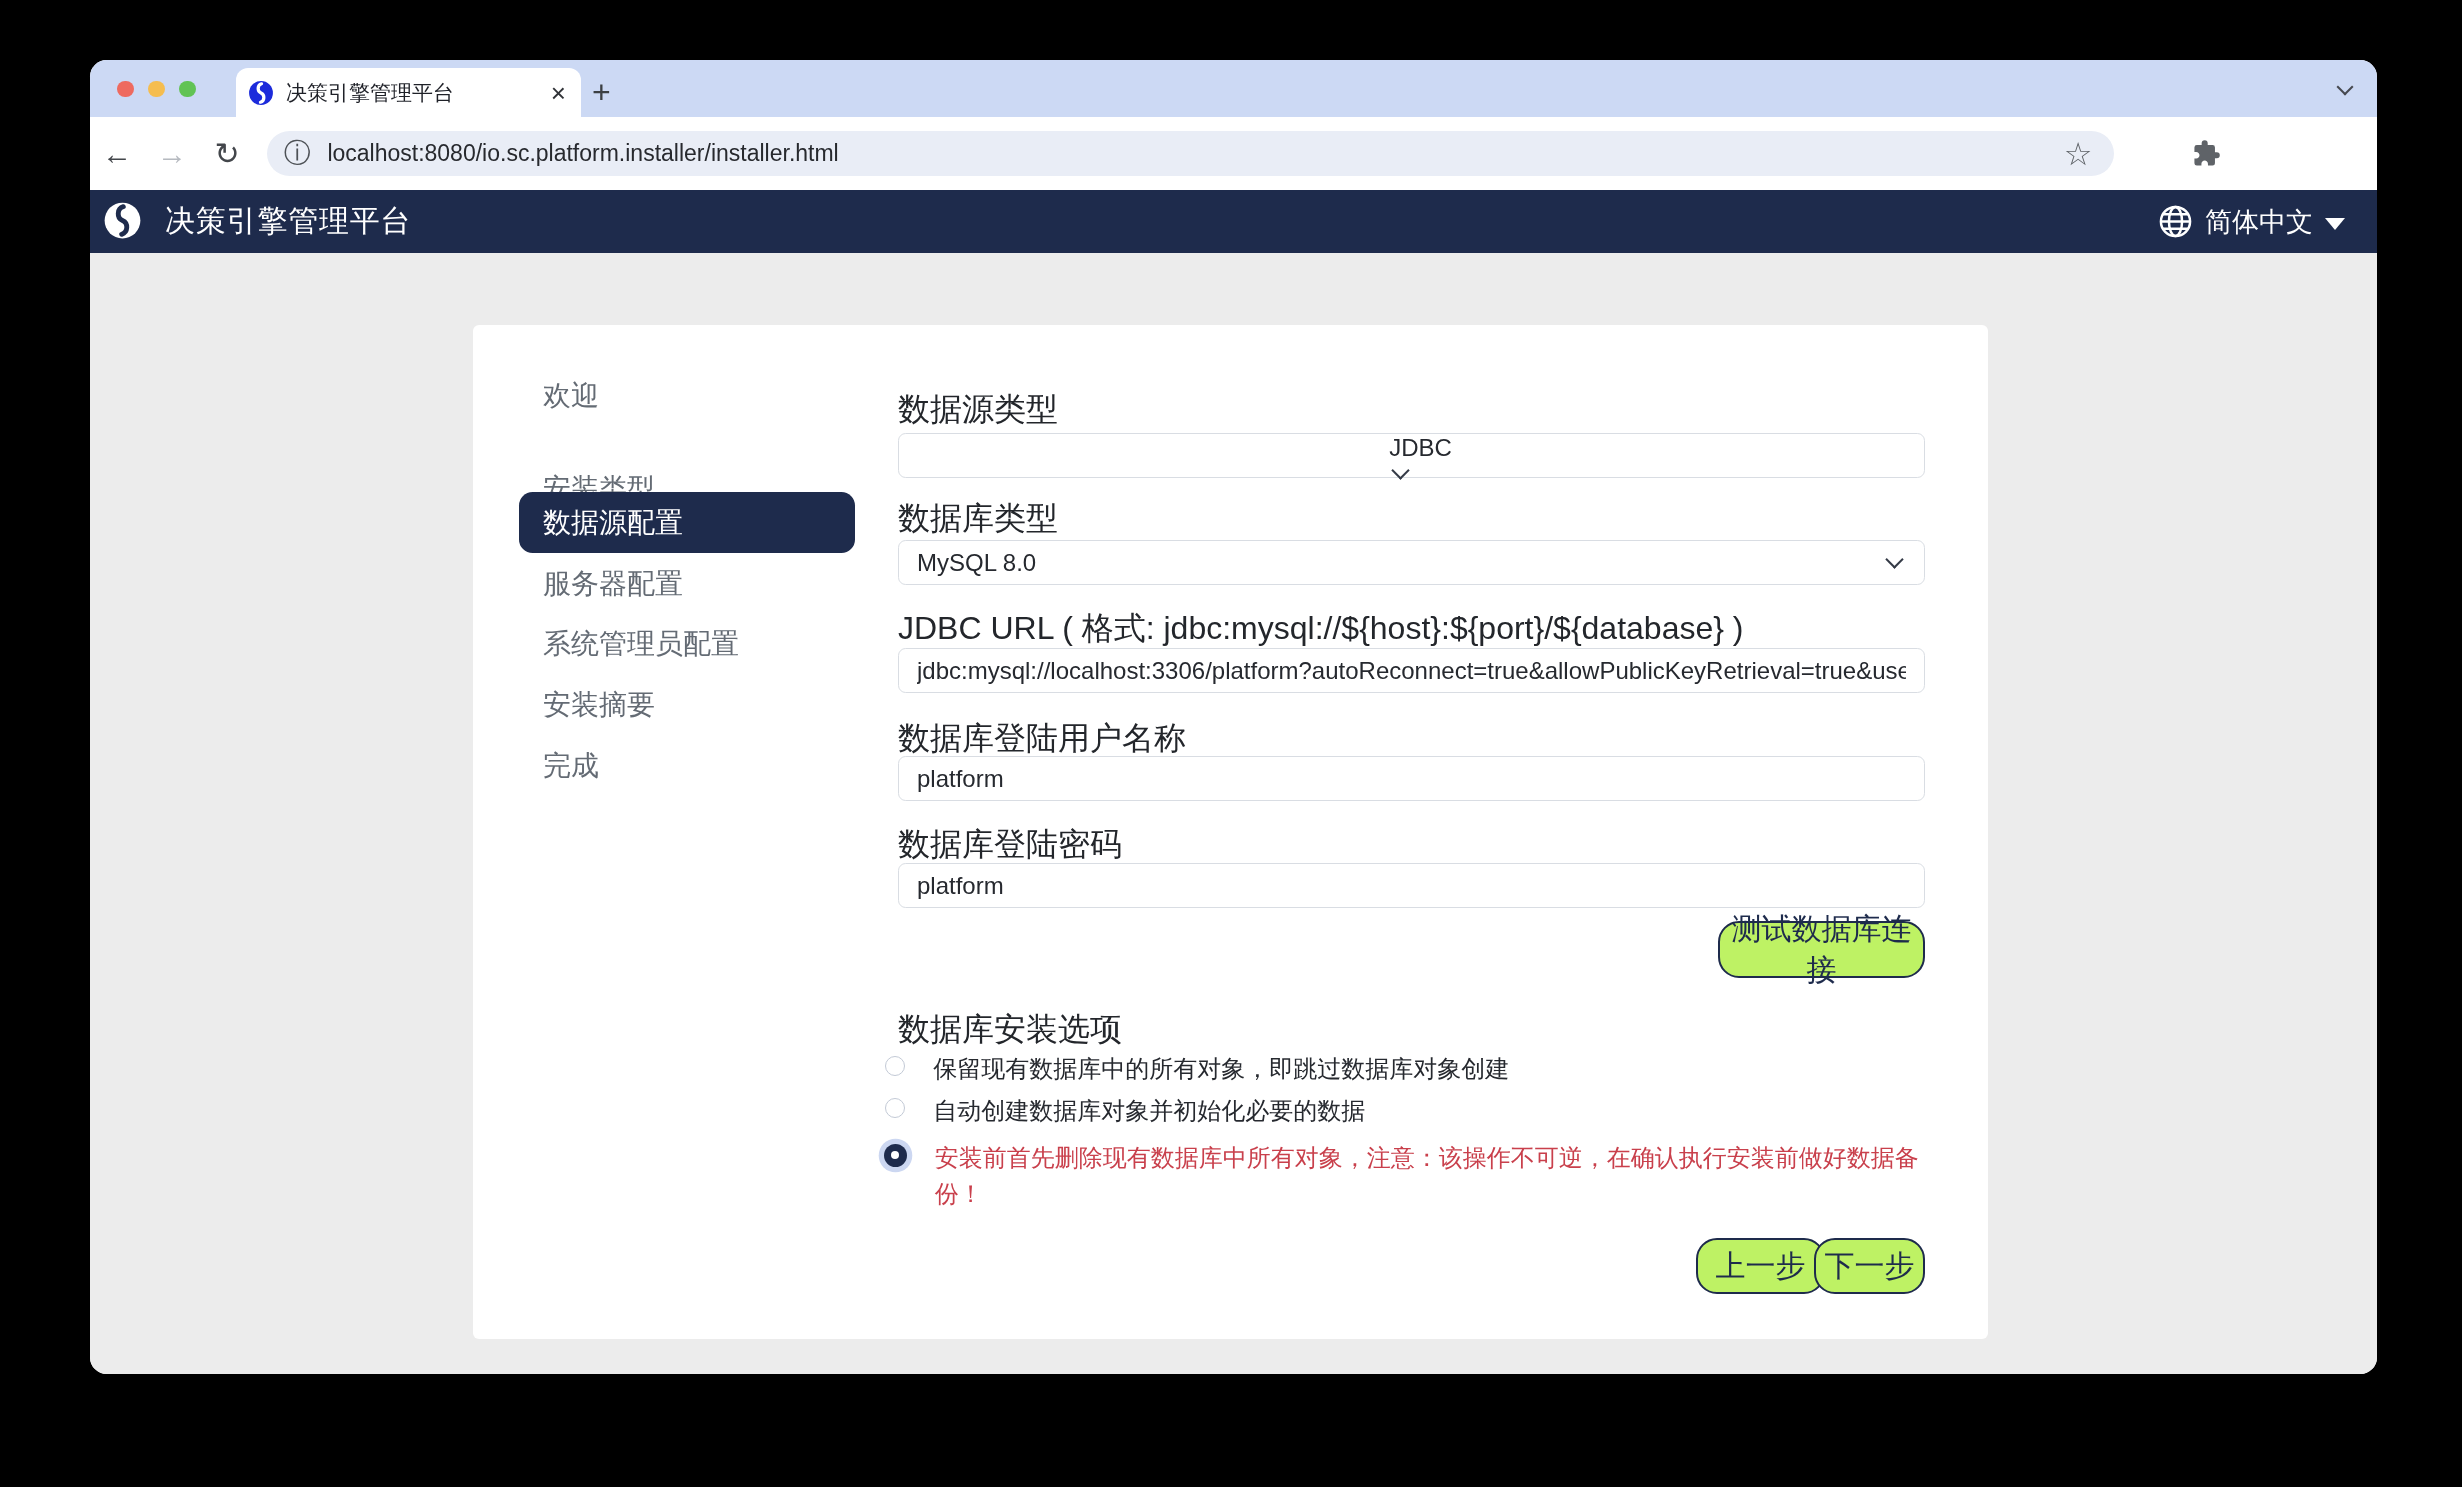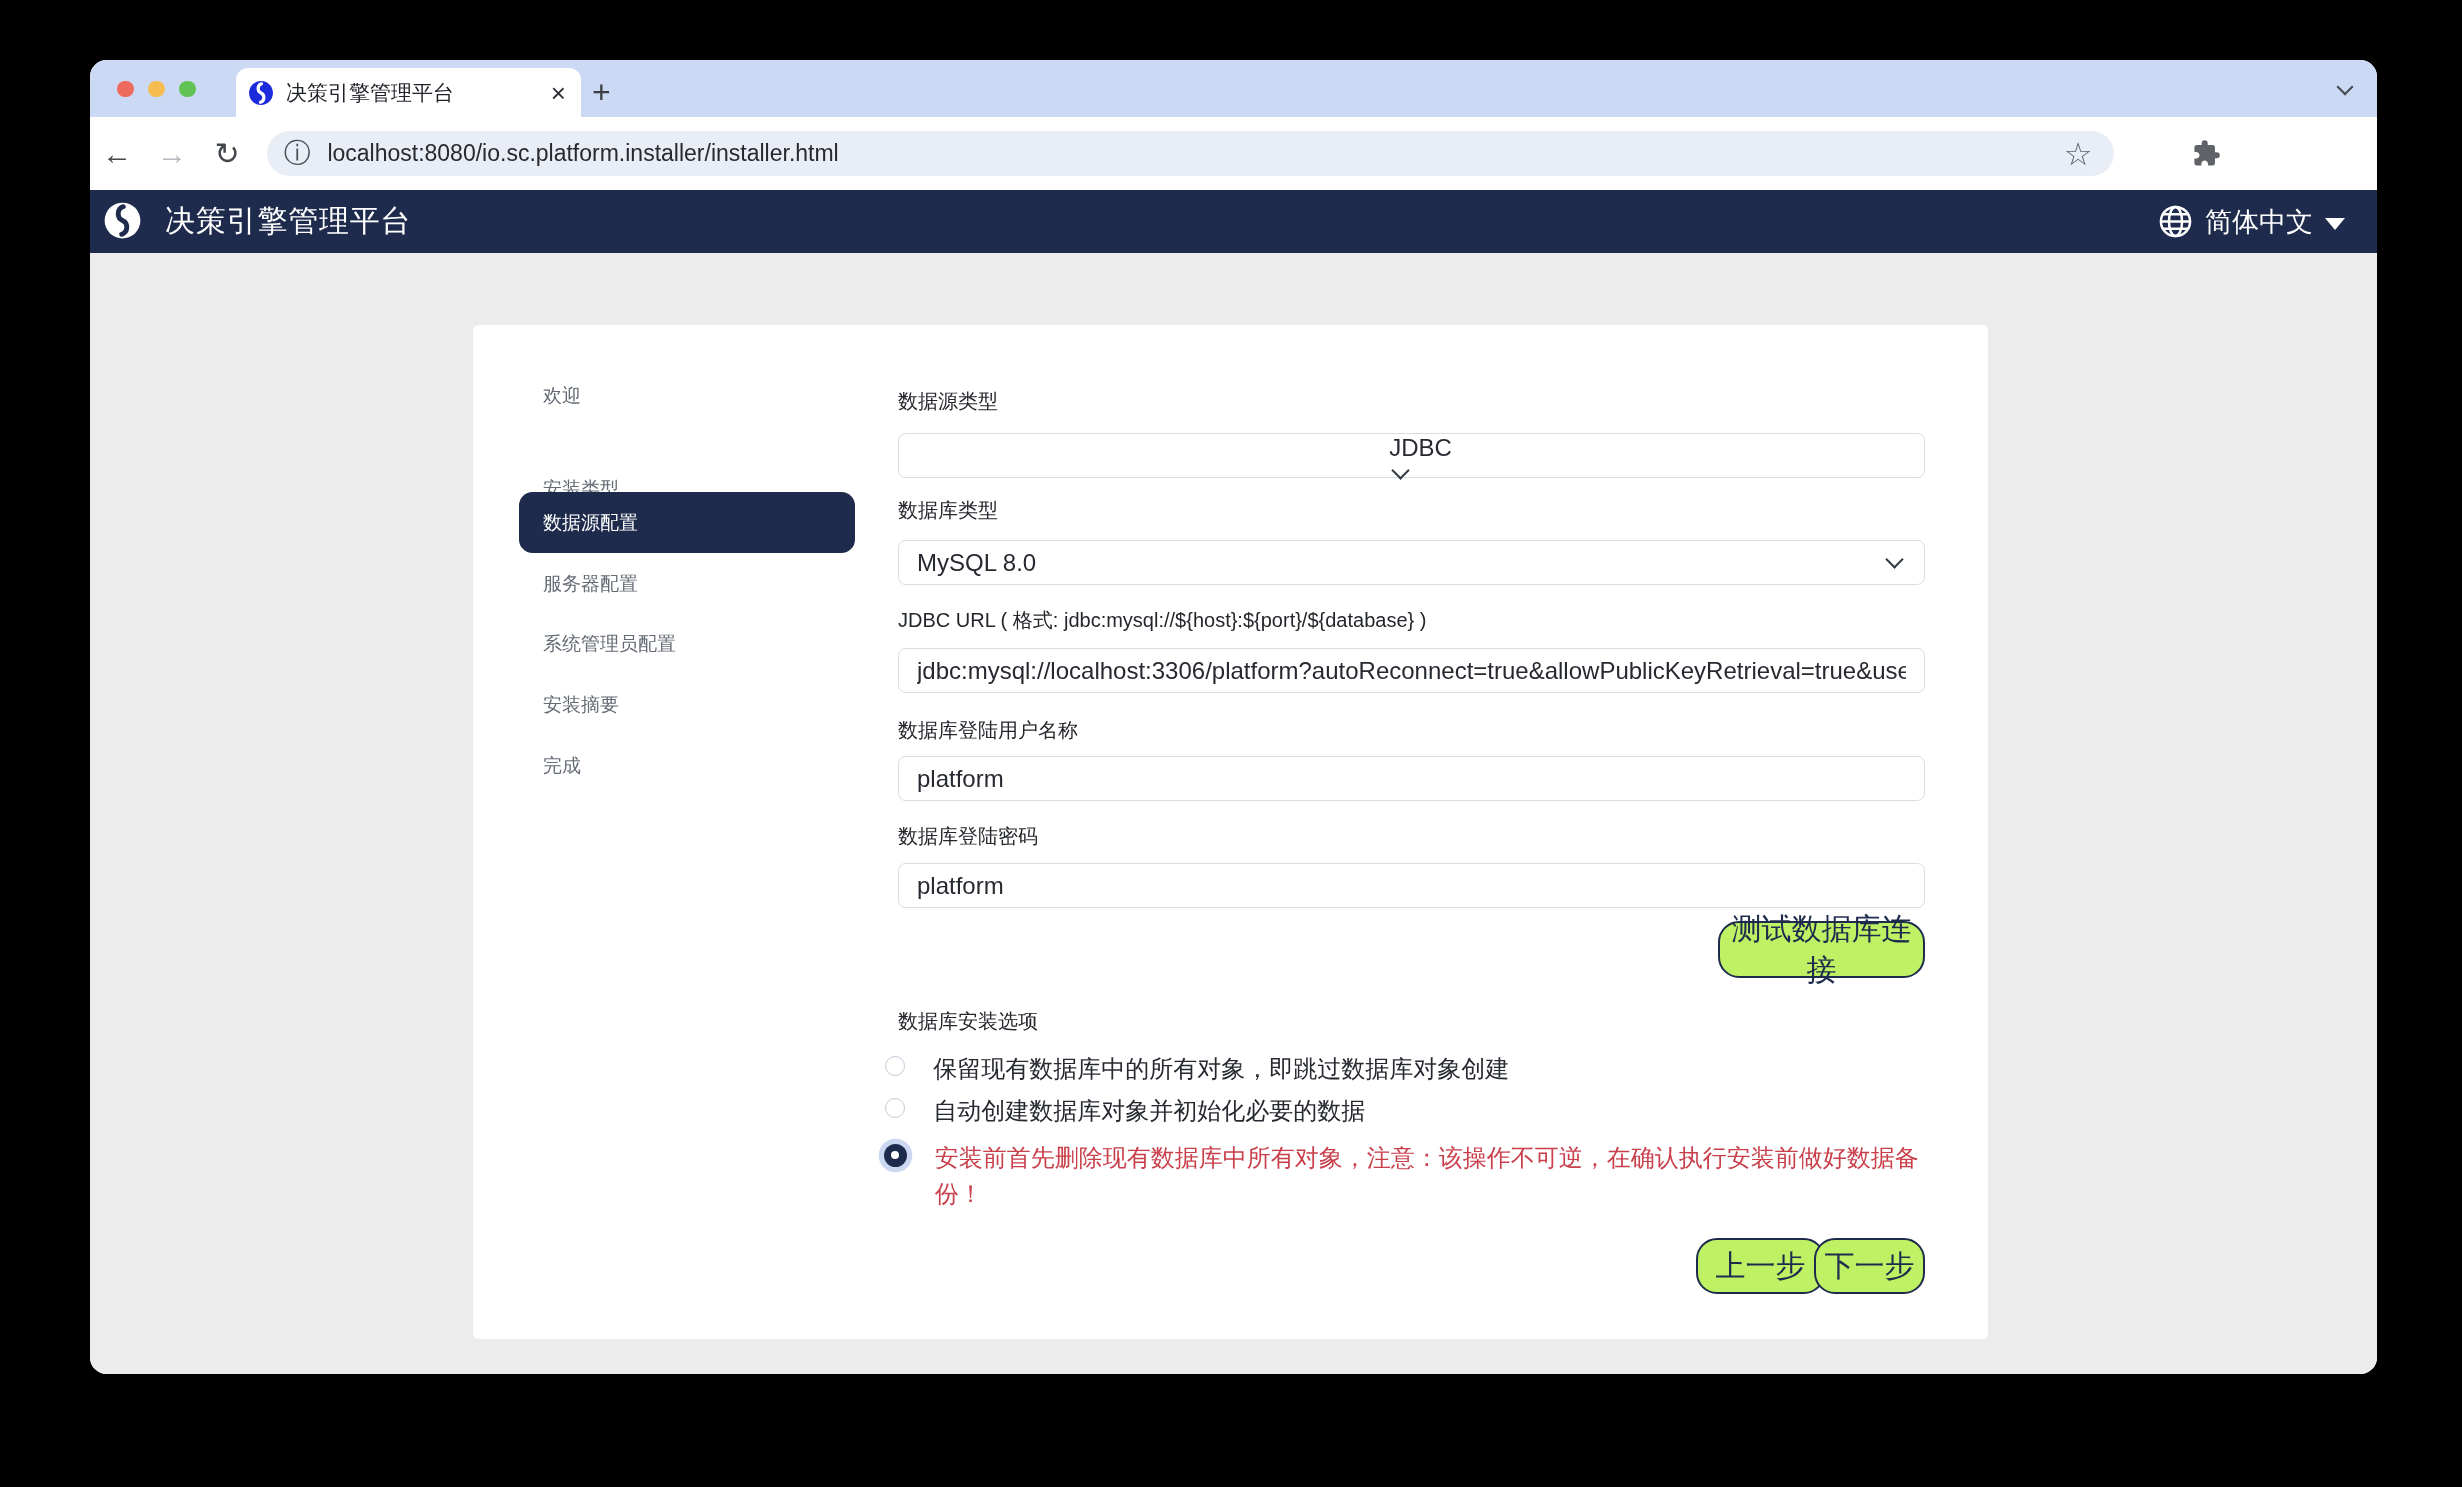--- a/index.html
+++ b/index.html
@@ -59,25 +59,25 @@
   #lang-caret{width:0; height:0; border-left:10px solid transparent; border-right:10px solid transparent;
     border-top:12px solid #fff; margin-top:4.5px;}
 
   
   #page{position:absolute; left:0; top:193px; width:100%; height:1121px; background:var(--page-bg);}
   #card{position:absolute; left:383px; top:265px; width:1515px; height:1014px; background:#fff;
     border-radius:6px;}
 
   
   .step{position:absolute; left:429px; width:336px; height:30px; display:flex; align-items:center;
-    padding-left:24px; font-size:19px; color:#646b74; cursor:default;}
+    padding-left:24px; font-size:28px; color:#646b74; cursor:default;}
   .step.active{height:61px; background:var(--navy); color:#fff; border-radius:13.6px;}
 
   
-  .flabel{position:absolute; left:808px; font-size:20px; color:#23262b; white-space:nowrap;}
+  .flabel{position:absolute; left:808px; font-size:32px; color:#23262b; white-space:nowrap;}
   .fbox{position:absolute; left:808px; width:1027px; height:45px; background:#fff;
     border:1.5px solid #d9dde3; border-radius:7.6px; display:flex; align-items:center;
     font-size:24px; color:#26292f;}
   .fbox .val{margin-left:18px; white-space:nowrap; overflow:hidden; flex:1;}
   .fbox .sel-chev{width:13px; height:13px; border-color:#343a46; margin:-6px 23px 0 0;}
   input.fbox{padding:0 18px; outline:none;}
 
   .ghost-btn{position:absolute; background:#bef264; border:2.3px solid var(--navy); color:var(--navy);
     border-radius:21px; display:flex; align-items:center; justify-content:center; font-size:30px;
     cursor:pointer; font-family:inherit;}

